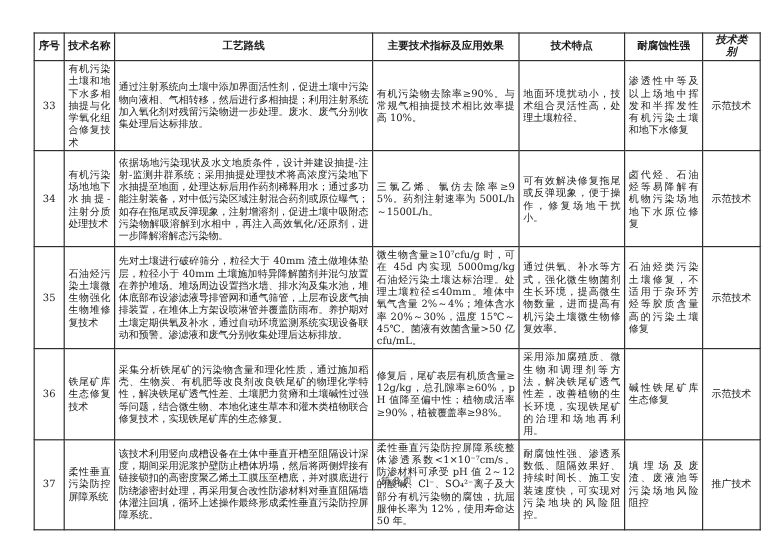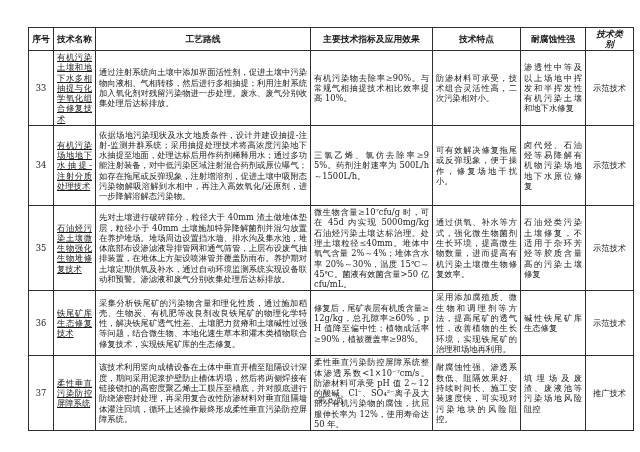--- a/index.html
+++ b/index.html
@@ -36,21 +36,21 @@
     padding: 1px 2px;
     margin-left: 43px;
   }
   thead tr { height: 21px; }
   tr.r0 { height: 72px; }
   tr.r1 { height: 80px; }
   tr.r2 { height: 80px; }
   tr.r3 { height: 51px; }
   tr.r4 { height: 59px; }
   .c-index { text-align: center; }
-  .c-name  { text-align: justify; text-justify: inter-character; padding: 1px 4px; text-decoration: underline; }
+  .c-name  { text-align: justify; text-justify: inter-character; padding: 1px 4px; }
   .c-route { text-align: justify; margin-top: 31px; }
   .c-ind   { text-align: justify; }
   .c-feat  { text-align: justify; }
   .c-scope { text-align: justify; }
   .c-cat   { text-align: center; padding: 0 13px; }
   th.c-cat { padding: 1px 10px; font-style: italic; }
   .page-footer {
     position: absolute;
     top: 395px;
     left: 28px;
@@ -83,21 +83,21 @@
       <th>耐腐蚀性强</th>
       <th class="c-cat">技术类别</th>
     </tr>
   </thead>
   <tbody>
     <tr class="r0">
       <td class="c-index">33</td>
       <td class="c-name">有机污染土壤和地下水多相抽提与化学氧化组合修复技术</td>
       <td class="c-route">通过注射系统向土壤中添加界面活性剂，促进土壤中污染物向液相、气相转移，然后进行多相抽提；利用注射系统加入氧化剂对残留污染物进一步处理。废水、废气分别收集处理后达标排放。</td>
       <td class="c-ind">有机污染物去除率≥90%。与常规气相抽提技术相比效率提高 10%。</td>
-      <td class="c-feat">防渗材料可承受，技术组合灵活性高，二次污染相对小。</td>
+      <td class="c-feat">地面环境扰动小，技术组合灵活性高，处理土壤粒径。</td>
       <td class="c-scope">渗透性中等及以上场地中挥发和半挥发性有机污染土壤和地下水修复</td>
       <td class="c-cat">示范技术</td>
     </tr>
     <tr class="r1">
       <td class="c-index">34</td>
       <td class="c-name">有机污染场地地下水抽提-注射分质处理技术</td>
       <td class="c-route">依据场地污染现状及水文地质条件，设计并建设抽提-注射-监测井群系统；采用抽提处理技术将高浓度污染地下水抽提至地面，处理达标后用作药剂稀释用水；通过多功能注射装备，对中低污染区域注射混合药剂或原位曝气；如存在拖尾或反弹现象，注射增溶剂，促进土壤中吸附态污染物解吸溶解到水相中，再注入高效氧化/还原剂，进一步降解溶解态污染物。</td>
       <td class="c-ind">三氯乙烯、氯仿去除率≥95%。药剂注射速率为 500L/h～1500L/h。</td>
       <td class="c-feat">可有效解决修复拖尾或反弹现象，便于操作，修复场地干扰小。</td>
       <td class="c-scope">卤代烃、石油烃等易降解有机物污染场地地下水原位修复</td>
@@ -110,21 +110,21 @@
       <td class="c-ind">微生物含量≥10⁷cfu/g 时，可在 45d 内实现 5000mg/kg 石油烃污染土壤达标治理。处理土壤粒径≤40mm。堆体中氧气含量 2%～4%；堆体含水率 20%～30%，温度 15℃～45℃。菌液有效菌含量&gt;50 亿 cfu/mL。</td>
       <td class="c-feat">通过供氧、补水等方式，强化微生物菌剂生长环境，提高微生物数量，进而提高有机污染土壤微生物修复效率。</td>
       <td class="c-scope">石油烃类污染土壤修复，不适用于杂环芳烃等胶质含量高的污染土壤修复</td>
       <td class="c-cat">示范技术</td>
     </tr>
     <tr class="r3">
       <td class="c-index">36</td>
       <td class="c-name">铁尾矿库生态修复技术</td>
       <td class="c-route">采集分析铁尾矿的污染物含量和理化性质，通过施加稻壳、生物炭、有机肥等改良剂改良铁尾矿的物理化学特性，解决铁尾矿透气性差、土壤肥力贫瘠和土壤碱性过强等问题，结合微生物、本地化速生草本和灌木类植物联合修复技术，实现铁尾矿库的生态修复。</td>
       <td class="c-ind">修复后，尾矿表层有机质含量≥12g/kg，总孔隙率≥60%，pH 值降至偏中性；植物成活率≥90%，植被覆盖率≥98%。</td>
-      <td class="c-feat">采用添加腐殖质、微生物和调理剂等方法，提高尾矿的透气性，改善植物的生长环境，实现铁尾矿的治理和场地再利用。</td>
+      <td class="c-feat">采用添加腐殖质、微生物和调理剂等方法，解决铁尾矿透气性差，改善植物的生长环境，实现铁尾矿的治理和场地再利用。</td>
       <td class="c-scope">碱性铁尾矿库生态修复</td>
       <td class="c-cat">示范技术</td>
     </tr>
     <tr class="r4">
       <td class="c-index">37</td>
       <td class="c-name">柔性垂直污染防控屏障系统</td>
       <td class="c-route">该技术利用竖向成槽设备在土体中垂直开槽至阻隔设计深度，期间采用泥浆护壁防止槽体坍塌，然后将两侧焊接有链接锁扣的高密度聚乙烯土工膜压至槽底，并对膜底进行防绕渗密封处理，再采用复合改性防渗材料对垂直阻隔墙体灌注回填，循环上述操作最终形成柔性垂直污染防控屏障系统。</td>
       <td class="c-ind">柔性垂直污染防控屏障系统整体渗透系数&lt;1×10⁻⁷cm/s。防渗材料可承受 pH 值 2～12 的酸碱、Cl⁻、SO₄²⁻离子及大部分有机污染物的腐蚀，抗屈服伸长率为 12%，使用寿命达 50 年。</td>
       <td class="c-feat">耐腐蚀性强、渗透系数低、阻隔效果好、持续时间长、施工安装速度快，可实现对污染地块的风险阻控。</td>
       <td class="c-scope">填埋场及废渣、废液池等污染场地风险阻控</td>

